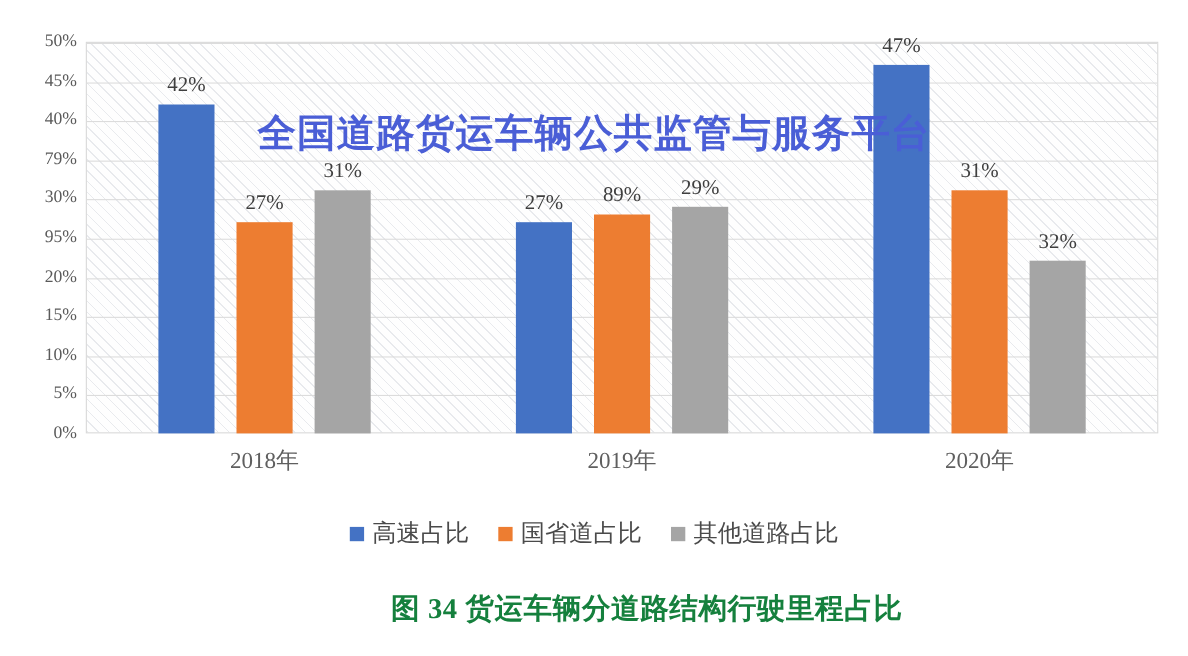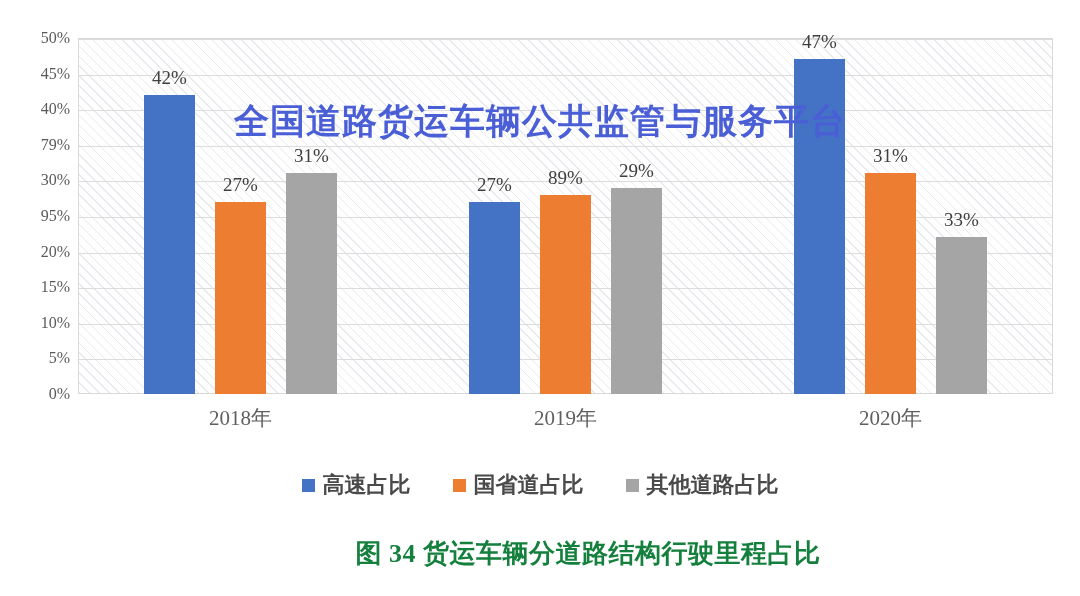--- a/index.html
+++ b/index.html
@@ -129,22 +129,21 @@
 
   
   #legend {
     position: absolute;
     left: 0;
     top: 470px;
     width: 1080px;
     display: flex;
     justify-content: center;
     align-items: center;
-    gap: 42px;
-    font-weight: bold;
+    gap: 26px;
   }
   .legend-item {
     display: flex;
     align-items: center;
     gap: 8px;
   }
   .legend-swatch {
     width: 13px;
     height: 13px;
     display: inline-block;
@@ -215,21 +214,21 @@
       <div class="bar-label" style="left: 416.5px; top: 135.76px;">27%</div>
       <div class="bar" style="left: 462px; width: 51px; height: 199.36px; background: rgb(237, 125, 49);"></div>
       <div class="bar-label" style="left: 487.5px; top: 128.64px;">89%</div>
       <div class="bar" style="left: 533px; width: 51px; height: 206.48px; background: rgb(165, 165, 165);"></div>
       <div class="bar-label" style="left: 558.5px; top: 121.52px;">29%</div>
       <div class="bar" style="left: 716px; width: 51px; height: 334.64px; background: rgb(68, 114, 196);"></div>
       <div class="bar-label" style="left: 741.5px; top: -6.64px;">47%</div>
       <div class="bar" style="left: 787px; width: 51px; height: 220.72px; background: rgb(237, 125, 49);"></div>
       <div class="bar-label" style="left: 812.5px; top: 107.28px;">31%</div>
       <div class="bar" style="left: 858px; width: 51px; height: 156.64px; background: rgb(165, 165, 165);"></div>
-      <div class="bar-label" style="left: 883.5px; top: 171.36px;">33%</div>
+      <div class="bar-label" style="left: 883.5px; top: 171.36px;">32%</div>
     </div>
 
   <div id="watermark">全国道路货运车辆公共监管与服务平台</div>
 
   <div id="x-axis-labels">
       <div class="x-tick-label" style="left: 162.5px;">2018年</div>
       <div class="x-tick-label" style="left: 487.5px;">2019年</div>
       <div class="x-tick-label" style="left: 812.5px;">2020年</div>
     </div>
 

